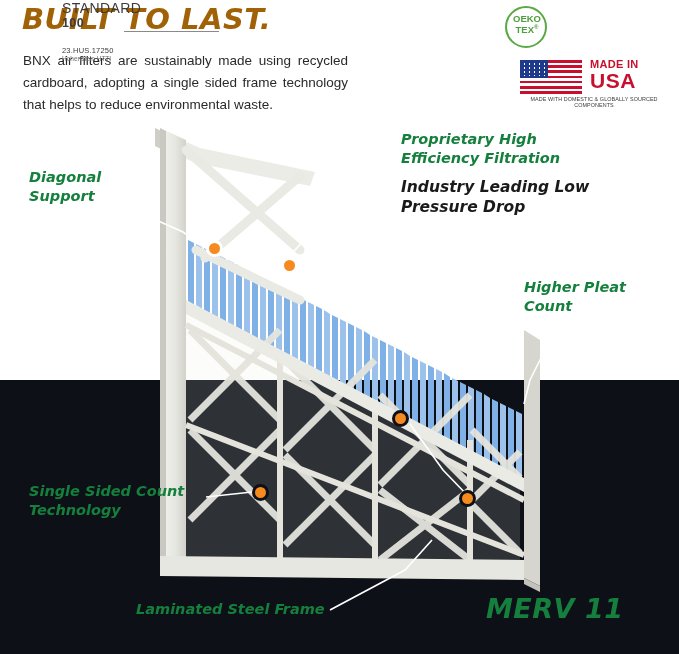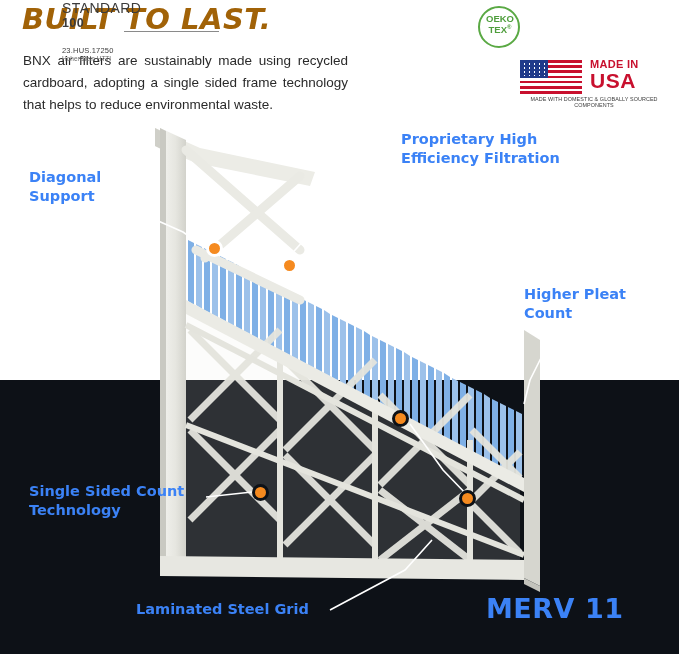--- a/index.html
+++ b/index.html
@@ -51,21 +51,21 @@
     font-size: 13.5px;
     line-height: 1.62;
     color: #2a2a2a;
     text-align: justify;
     font-family: "Liberation Sans", sans-serif;
   }
 
   
   .oeko {
     position: absolute;
-    left: 478px; top: 4px;
+    left: 505px; top: 4px;
     width: 60px; height: 44px;
   }
   .oeko-circle {
     position: absolute;
     left: 0; top: 2px;
     width: 42px; height: 42px;
     border-radius: 50%;
     border: 2px solid #5aa944;
     box-sizing: border-box;
   }
@@ -159,23 +159,24 @@
   }
 
   
   .product { position: absolute; left: 0; top: 0; width: 679px; height: 654px; }
 
   
   .callout {
     position: absolute;
     font-family: "DejaVu Sans", sans-serif;
     font-weight: bold;
+    font-style: italic;
     font-size: 14.5px;
     line-height: 1.28;
-    color: #3b82f6;
+    color: #15803d;
     white-space: pre-line;
   }
   .callout.dark { color: #1a1a1a; font-style: italic; }
   .callout.big {
     font-size: 27px;
     letter-spacing: .5px;
     margin-left: 8px;
   }
 
   .dot {
@@ -372,28 +373,30 @@
     </div>
     <div class="usa-note">MADE WITH DOMESTIC &amp; GLOBALLY SOURCED COMPONENTS</div>
   </div>
 
   <div class="callout" style="left:29px; top:168px;">Diagonal
 Support</div>
 
   <div class="callout" style="left:401px; top:130px;">Proprietary High
 Efficiency Filtration</div>
 
-
-  <div class="callout" style="left:524px; top:285px;">Higher Pleat
+  <div class="callout dark" style="left:401px; top:178px; font-size:15.5px;">Industry Leading Low
+Pressure Drop</div>
+
+  <div class="callout" style="left:524px; top:278px;">Higher Pleat
 Count</div>
 
   <div class="callout" style="left:29px; top:482px;">Single Sided Count
 Technology</div>
 
-  <div class="callout" style="left:136px; top:600px;">Laminated Steel Grid</div>
+  <div class="callout" style="left:136px; top:600px;">Laminated Steel Frame</div>
 
   <div class="callout big" style="left:478px; top:592px;">MERV 11</div>
 
   <div class="dot" style="left:206px; top:240px;"></div>
   <div class="dot" style="left:281px; top:257px;"></div>
   <div class="dot dark-bg" style="left:392px; top:410px;"></div>
   <div class="dot dark-bg" style="left:252px; top:484px;"></div>
   <div class="dot dark-bg" style="left:459px; top:490px;"></div>
 
 </div>

